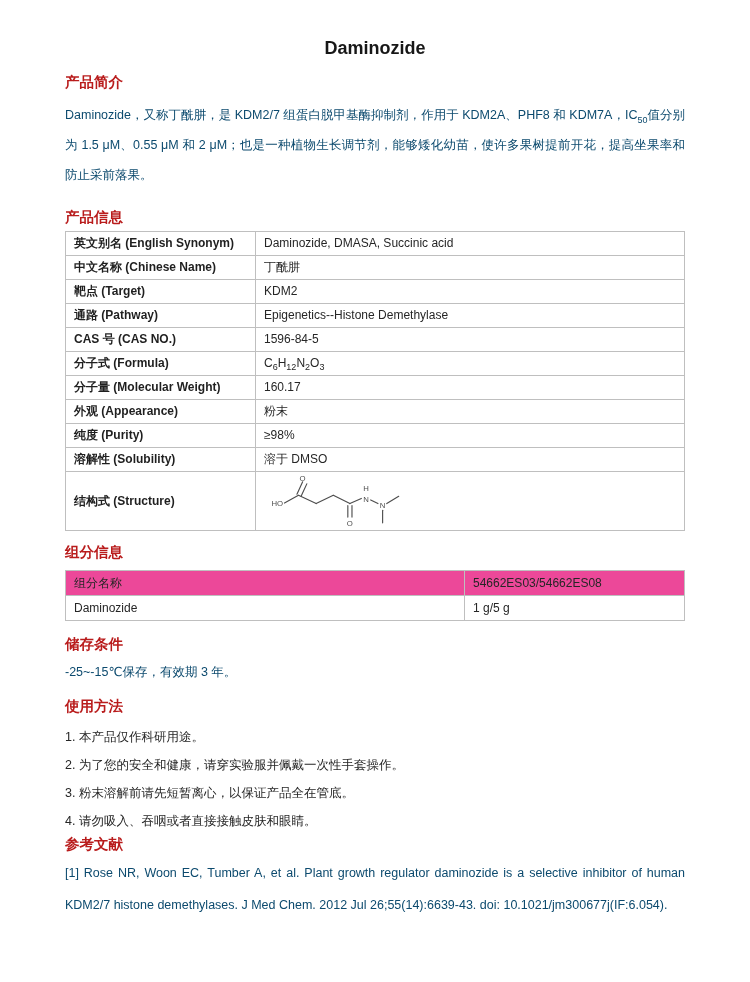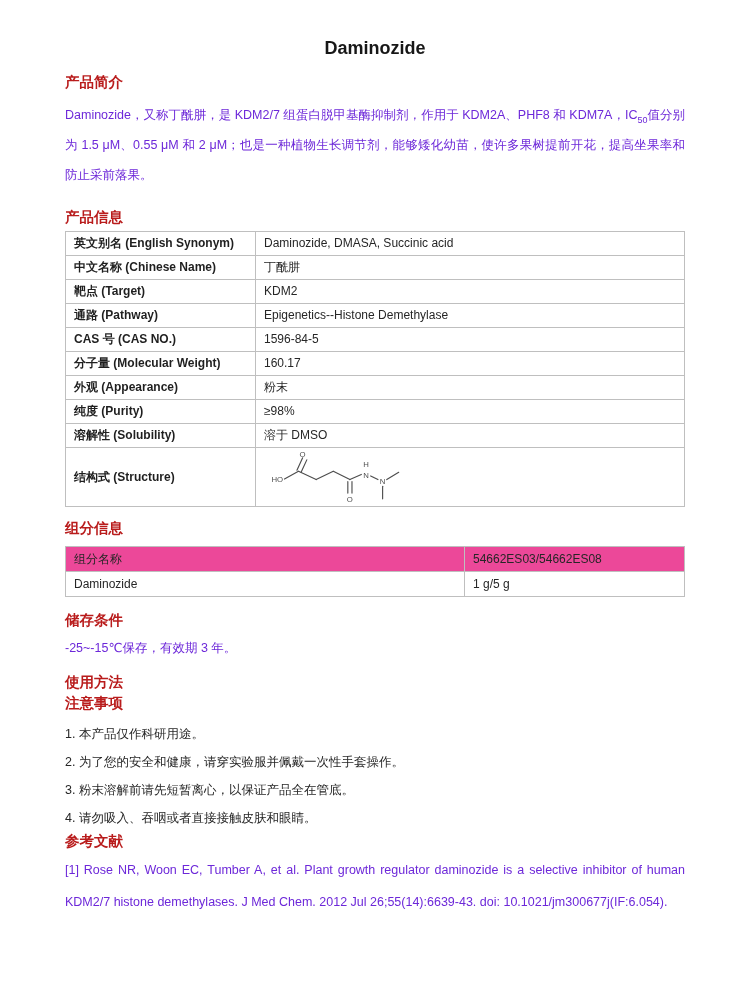--- a/index.html
+++ b/index.html
@@ -19,21 +19,21 @@
     font-size: 14.5px; line-height: 18px; font-weight: bold; color: #b91c1c;
   }
   .sec-intro    { margin-top: 0; }
   .sec-product  { margin-top: 18px; }
   .sec-comp     { margin-top: 12px; }
   .sec-storage  { margin-top: 14px; }
   .sec-usage    { margin-top: 16px; }
   .sec-notes    { margin-top: 3px; }
   .sec-refs     { margin-top: 0; }
 
-  p.body-text { font-size: 12.5px; color: #6d28d9; }
+  p.body-text { font-size: 12.5px; color: #0c4a6e; }
   .intro-text { margin-top: 9px; line-height: 30px; text-align: justify; }
   .storage-text { margin-top: 11px; line-height: 17px; }
   .usage-text { margin-top: 9px; line-height: 30px; text-align: justify; }
   .ref-text { margin-top: 4px; line-height: 32px; text-align: justify; }
 
   sub { font-size: 9px; line-height: 0; }
 
   table { border-collapse: collapse; width: 100%; table-layout: fixed; }
   td { border: 1px solid #bfbfbf; font-size: 12px; line-height: 15px;
        padding: 4px 8px; vertical-align: middle; word-wrap: break-word; }
@@ -92,20 +92,24 @@
       </tr>
       <tr>
         <td class="label">通路 (Pathway)</td>
         <td>Epigenetics--Histone Demethylase</td>
       </tr>
       <tr>
         <td class="label">CAS 号 (CAS NO.)</td>
         <td>1596-84-5</td>
       </tr>
       <tr>
+        <td class="label">分子式 (Formula)</td>
+        <td><span>C</span><sub>6</sub><span>H</span><sub>12</sub><span>N</span><sub>2</sub><span>O</span><sub>3</sub></td>
+      </tr>
+      <tr>
         <td class="label">分子量 (Molecular Weight)</td>
         <td>160.17</td>
       </tr>
       <tr>
         <td class="label">外观 (Appearance)</td>
         <td>粉末</td>
       </tr>
       <tr>
         <td class="label">纯度 (Purity)</td>
         <td>≥98%</td>
@@ -159,21 +163,20 @@
         <td>1 g/5 g</td>
       </tr>
     </tbody>
   </table>
 
   <h2 class="sec sec-storage">储存条件</h2>
   <p class="body-text storage-text">-25~-15℃保存，有效期 3 年。</p>
 
   <h2 class="sec sec-usage">使用方法</h2>
 
-  <h2 class="sec sec-notes">注意事项</h2>
   <ul class="notes-list">
     <li>1.  本产品仅作科研用途。</li>
     <li>2.  为了您的安全和健康，请穿实验服并佩戴一次性手套操作。</li>
     <li>3.  粉末溶解前请先短暂离心，以保证产品全在管底。</li>
     <li>4.  请勿吸入、吞咽或者直接接触皮肤和眼睛。</li>
   </ul>
 
   <h2 class="sec sec-refs">参考文献</h2>
   <p class="body-text ref-text">[1] Rose NR, Woon EC, Tumber A, et al. Plant growth regulator daminozide is a selective inhibitor of human KDM2/7 histone demethylases. J Med Chem. 2012 Jul 26;55(14):6639-43. doi: 10.1021/jm300677j(IF:6.054).</p>
 

